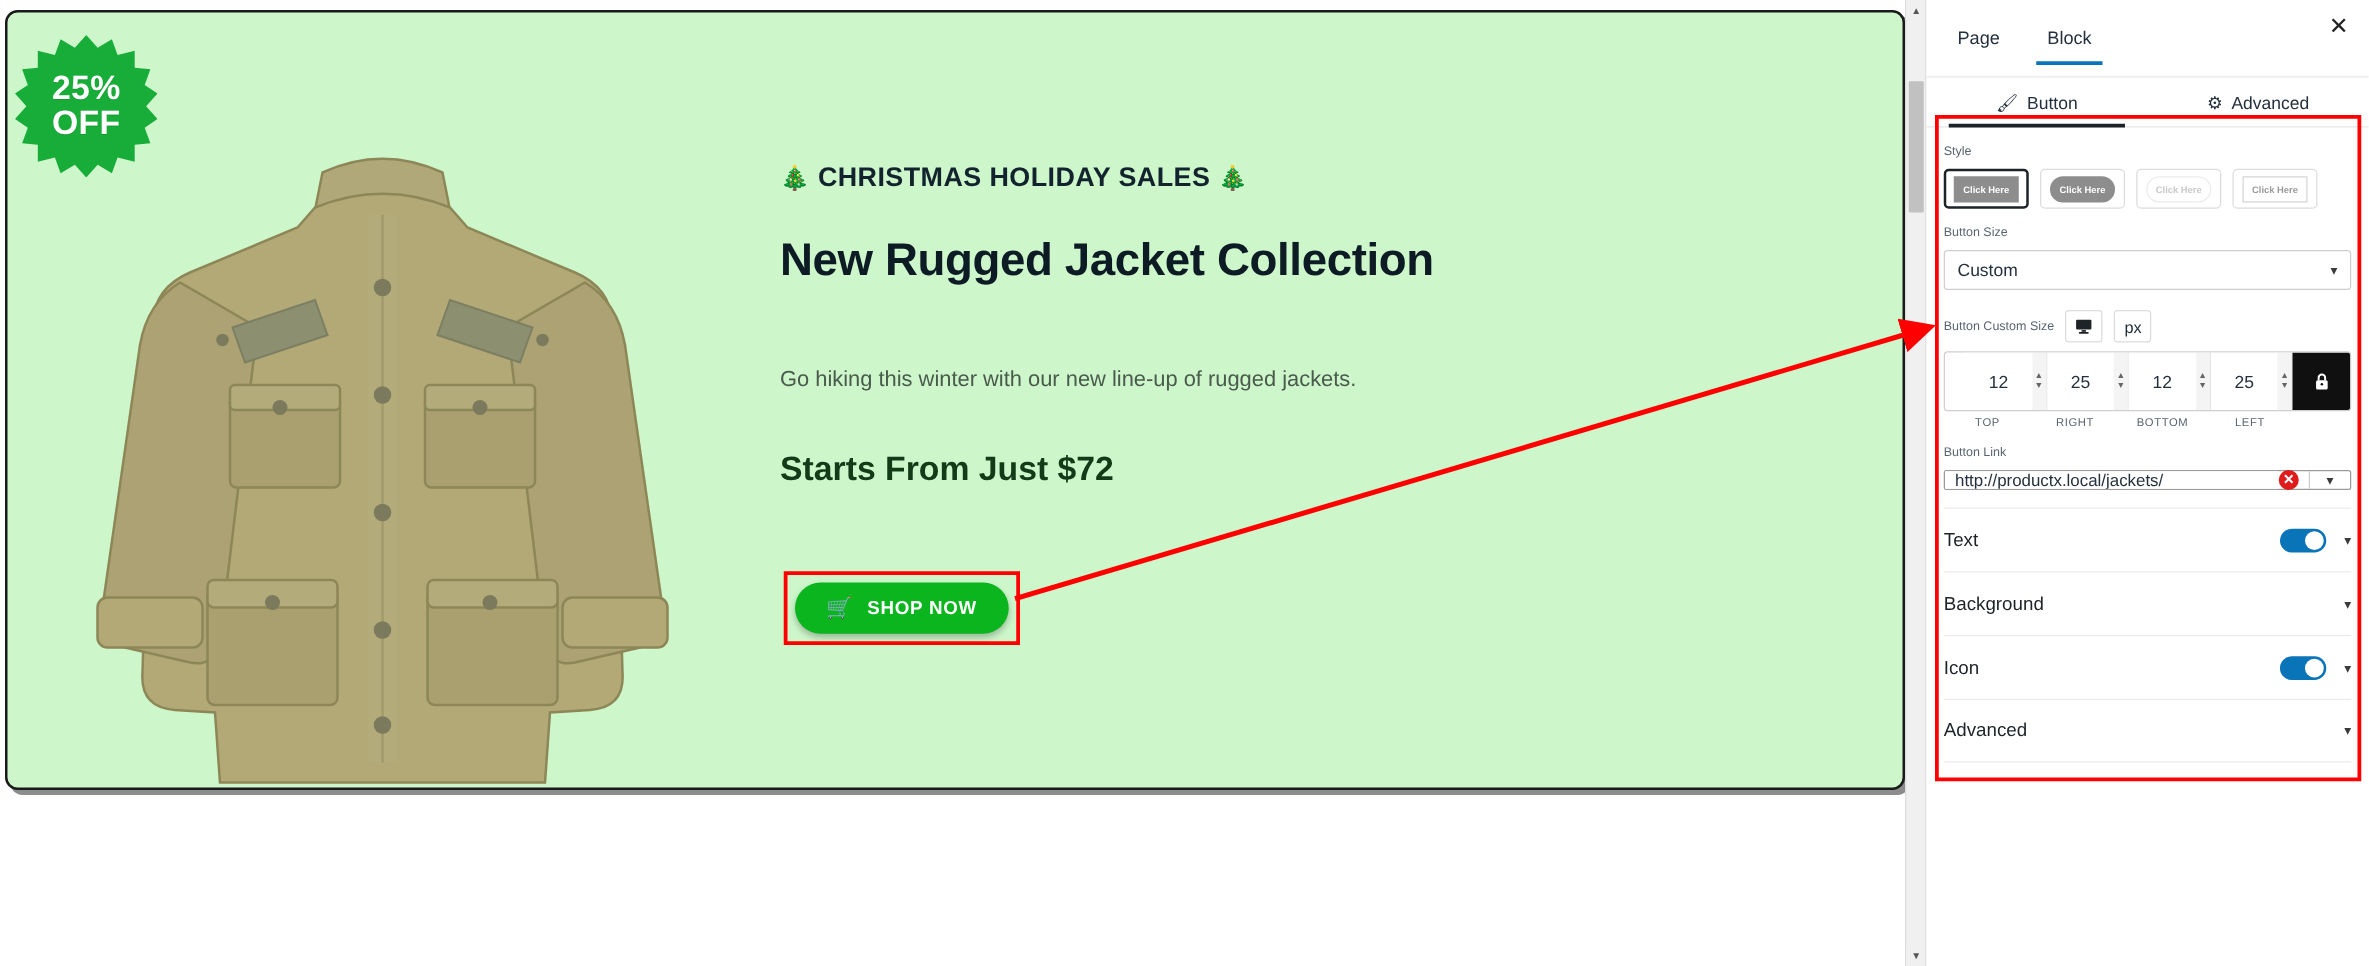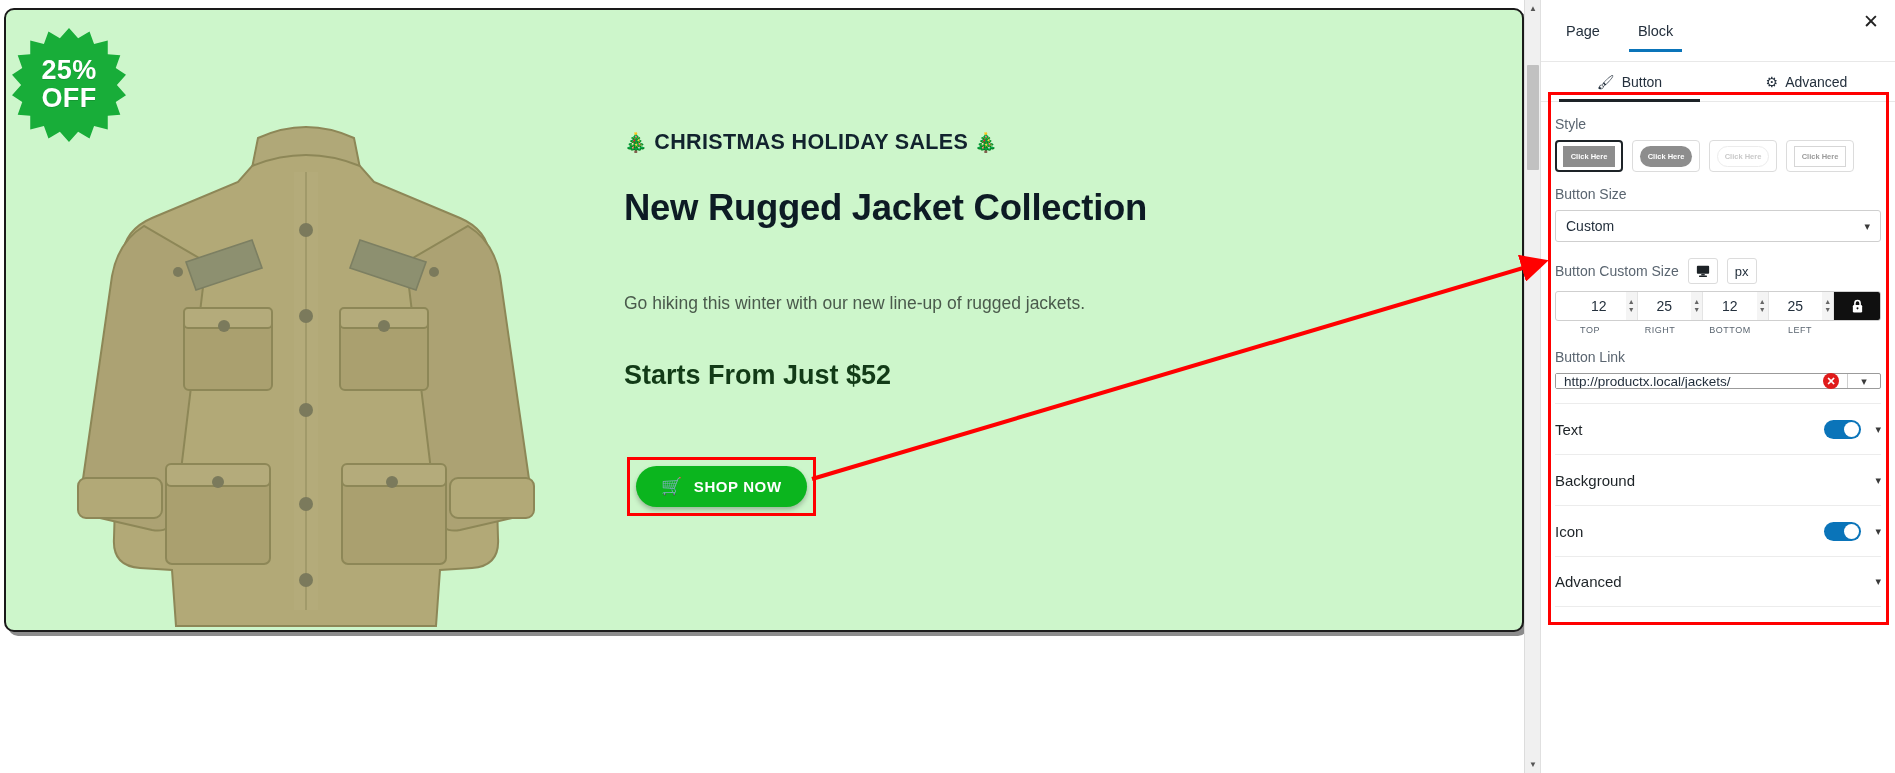--- a/index.html
+++ b/index.html
@@ -97,21 +97,21 @@
   .stab.active::after { content:""; position:absolute; left:18px; right:18px; bottom:-1px;
                         height:3px; background:#1d2327; }
 
   .panel-body { position:relative; padding:0 14px; }
 
   
   .red-box { position:absolute; left:1548px; top:92px; width:341px; height:533px;
              border:3px solid #ff0000; pointer-events:none; z-index:15; }
 
   .field { padding:0 0 0 0; }
-  .flabel { font-size:14px; color:#5a6570; margin:14px 0 8px; }
+  .flabel { font-size:10px; color:#5a6570; margin:14px 0 8px; }
 
   .style-row { display:flex; gap:9px; margin-bottom:4px; }
   .style-opt { width:68px; height:32px; border:1px solid #dcdcdc; border-radius:4px;
                display:flex; align-items:center; justify-content:center; cursor:pointer;
                background:#fff; }
   .style-opt.sel { border:2px solid #1d2327; }
   .sw { font-size:7.5px; font-weight:bold; }
   .sw1 { width:52px; height:21px; background:#8d8d8d; color:#fff; display:flex;
          align-items:center; justify-content:center; }
   .sw2 { width:52px; height:21px; background:#8d8d8d; color:#fff; border-radius:11px;
@@ -126,21 +126,21 @@
             justify-content:space-between; cursor:pointer; background:#fff; }
   .chev { font-size:11px; color:#3a3a3a; }
 
   .ccs-head { display:flex; align-items:center; gap:9px; margin:16px 0 7px; }
   .ccs-head .flabel { margin:0; }
   .unitbtn { width:30px; height:26px; border:1px solid #dcdcdc; border-radius:3px;
              display:flex; align-items:center; justify-content:center; font-size:13px;
              color:#24303d; cursor:pointer; background:#fff; }
 
   .spinners { display:flex; border:1px solid #cfcfcf; border-radius:3px; overflow:hidden;
-              height:30px;padding-left:16px; }
+              height:48px;padding-left:16px; }
   .spin { flex:1; display:flex; align-items:center; border-right:1px solid #e4e4e4; }
   .spin input { width:100%; border:none; outline:none; text-align:center; font-size:14px;
                 color:#24303d; font-family:"Liberation Sans", sans-serif; background:#fff;
                 height:100%; }
   .spin .updn { width:13px; height:100%; display:flex; flex-direction:column;
                 justify-content:center; align-items:center; background:#f4f4f4; cursor:pointer; }
   .spin .updn i { font-style:normal; font-size:7px; color:#666; line-height:8px; }
   .lockbtn { width:46px; background:#101010; display:flex; align-items:center;
              justify-content:center; cursor:pointer; }
   .lockbtn svg { width:13px; height:15px; }
@@ -229,21 +229,21 @@
       <div class="copy">
         <div class="eyebrow">
           <span class="tree">🎄</span>
           <span>CHRISTMAS HOLIDAY SALES</span>
           <span class="tree">🎄</span>
         </div>
         <div class="headline">New Rugged Jacket Collection</div>
         <div class="para">
           <div>Go hiking this winter with our new line-up of rugged jackets.</div>
         </div>
-        <div class="price">Starts From Just $52</div>
+        <div class="price">Starts From Just $72</div>
       </div>
 
       <button class="shopnow">
         <span class="cart">🛒</span>
         <span>SHOP NOW</span>
       </button>
       <div class="btn-highlight"></div>
 
     </div>
 

